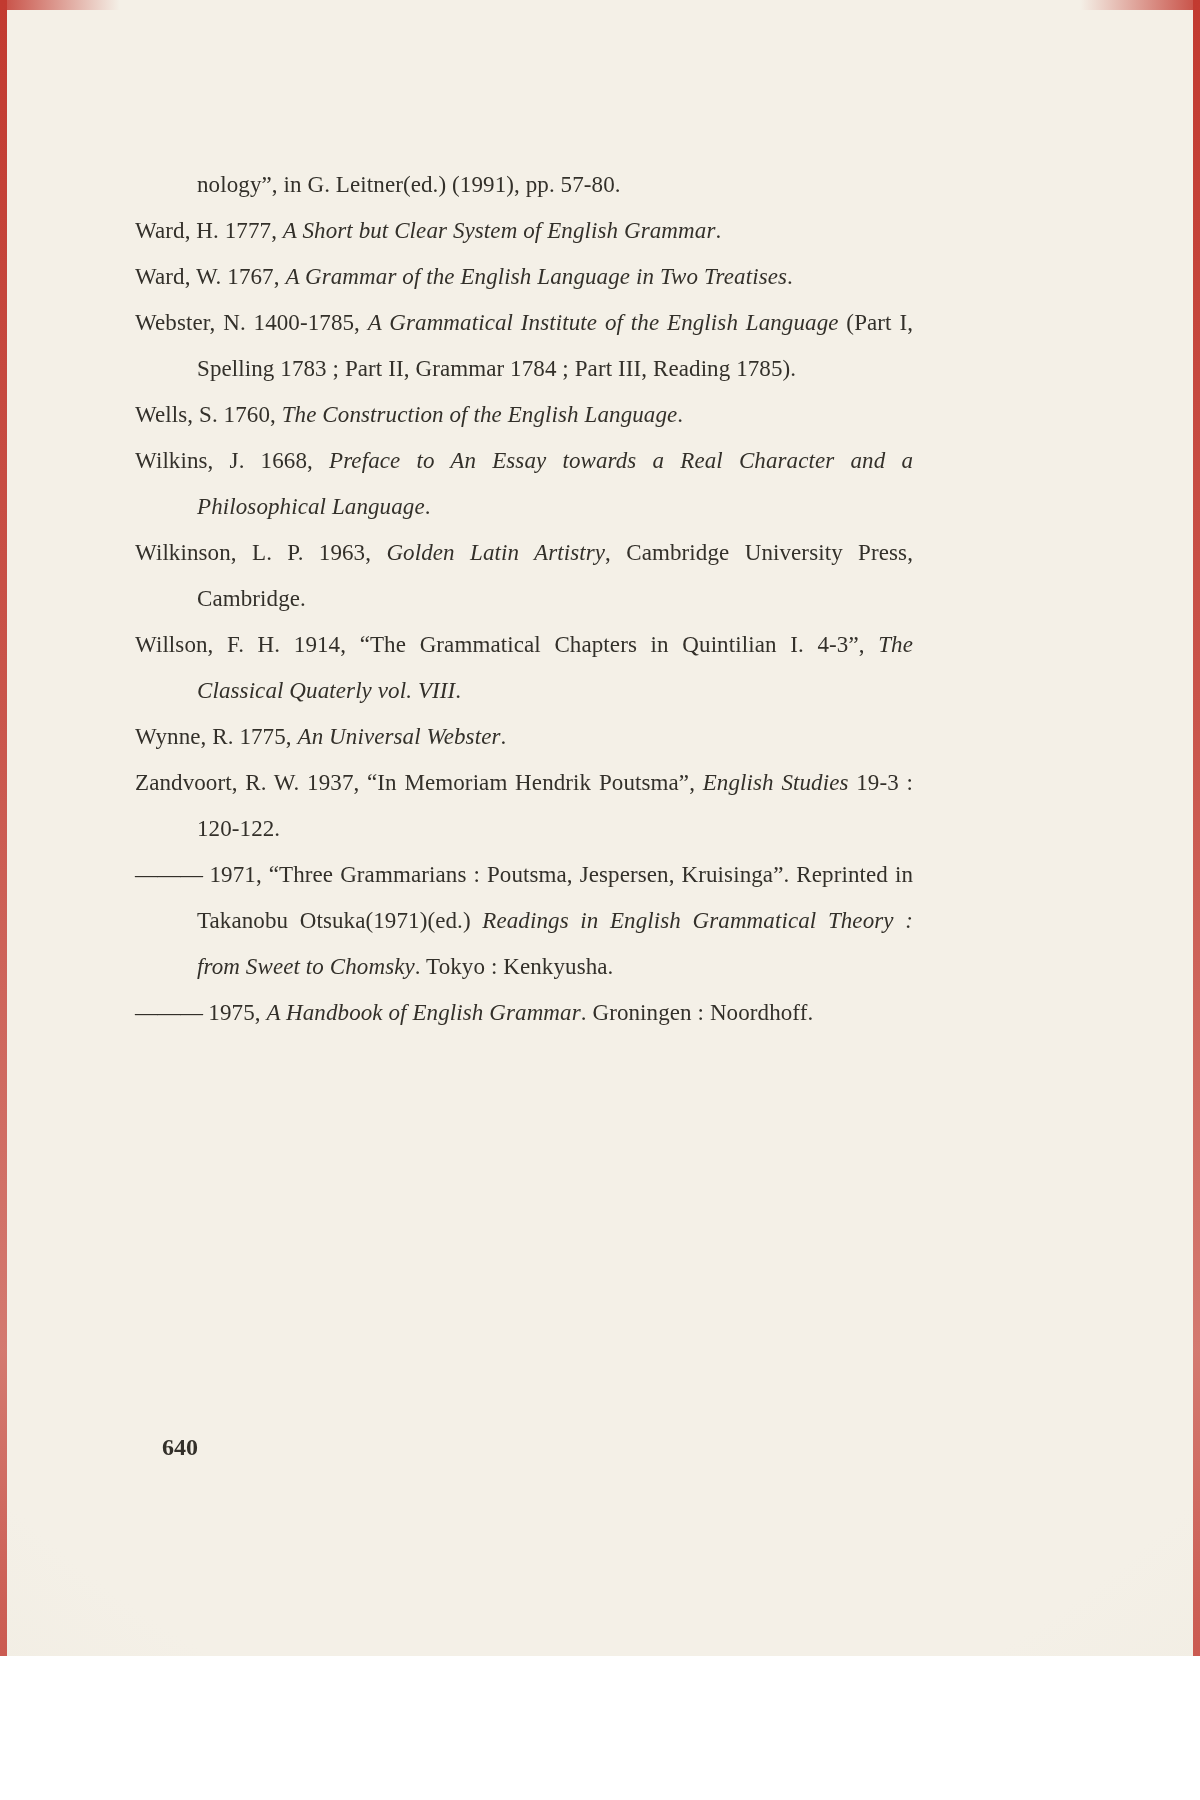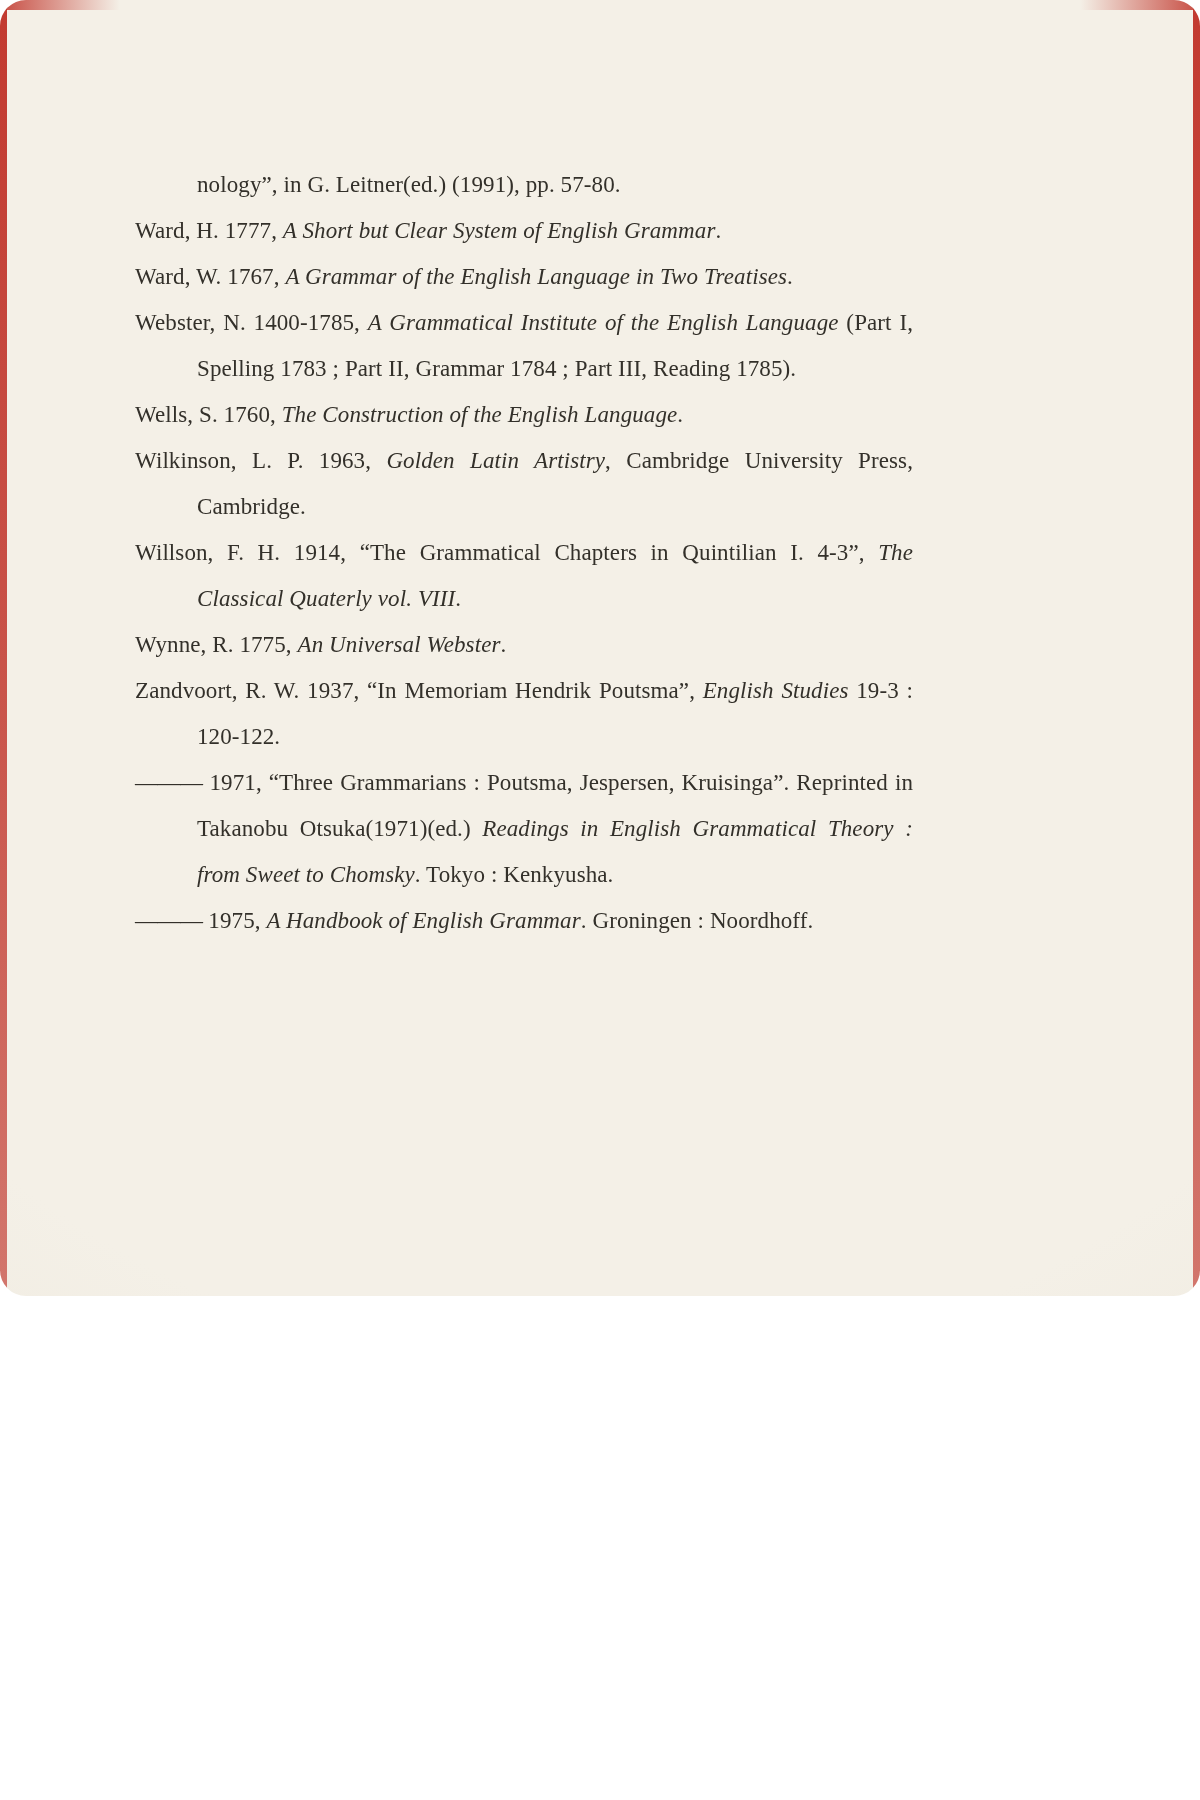--- a/index.html
+++ b/index.html
@@ -11,25 +11,24 @@
   * { margin: 0; padding: 0; box-sizing: border-box; }
   html, body {
     width: 1200px;
     height: 1800px;
     font-family: "Liberation Serif", "DejaVu Serif", serif;
     color: var(--ink);
   }
   .page {
     position: relative;
     width: 1200px;
-    height: 1296px;
+    height: 1656px;
     background:
       radial-gradient(ellipse 140% 120% at 50% 40%, var(--paper) 55%, var(--paper-edge) 100%);
     overflow: hidden;
-    border-radius: 26px;
   }
   .scan-edge {
     position: absolute;
     top: 0;
     width: 7px;
     height: 1800px;
     background: linear-gradient(180deg,
       var(--edge-red) 0%,
       rgba(194,58,48,0.85) 40%,
       rgba(194,58,48,0.65) 75%,
@@ -82,20 +81,21 @@
   <div class="scan-edge right"></div>
   <div class="scan-corner left"></div>
   <div class="scan-corner right"></div>
 
   <div class="bibliography">
       <p class="entry continuation"><span class="seg-r">nology”, in G. Leitner(ed.) (1991), pp. 57-80.</span></p>
       <p class="entry"><span class="seg-r">Ward, H. 1777, </span><span class="seg-i">A Short but Clear System of English Grammar</span><span class="seg-r">.</span></p>
       <p class="entry"><span class="seg-r">Ward, W. 1767, </span><span class="seg-i">A Grammar of the English Language in Two Treatises</span><span class="seg-r">.</span></p>
       <p class="entry"><span class="seg-r">Webster, N. 1400-1785, </span><span class="seg-i">A Grammatical Institute of the English Language</span><span class="seg-r"> (Part I, Spelling 1783 ; Part II, Grammar 1784 ; Part III, Reading 1785).</span></p>
       <p class="entry"><span class="seg-r">Wells, S. 1760, </span><span class="seg-i">The Construction of the English Language</span><span class="seg-r">.</span></p>
+      <p class="entry"><span class="seg-r">Wilkins, J. 1668, </span><span class="seg-i">Preface to An Essay towards a Real Character and a Philosophical Language</span><span class="seg-r">.</span></p>
       <p class="entry"><span class="seg-r">Wilkinson, L. P. 1963, </span><span class="seg-i">Golden Latin Artistry</span><span class="seg-r">, Cambridge University Press, Cambridge.</span></p>
       <p class="entry"><span class="seg-r">Willson, F. H. 1914, “The Grammatical Chapters in Quintilian I. 4-3”, </span><span class="seg-i">The Classical Quaterly vol. VIII</span><span class="seg-r">.</span></p>
       <p class="entry"><span class="seg-r">Wynne, R. 1775, </span><span class="seg-i">An Universal Webster</span><span class="seg-r">.</span></p>
       <p class="entry"><span class="seg-r">Zandvoort, R. W. 1937, “In Memoriam Hendrik Poutsma”, </span><span class="seg-i">English Studies</span><span class="seg-r"> 19-3 : 120-122.</span></p>
       <p class="entry"><span class="seg-d">———</span><span class="seg-r"> 1971, “Three Grammarians : Poutsma, Jespersen, Kruisinga”. Reprinted in Takanobu Otsuka(1971)(ed.) </span><span class="seg-i">Readings in English Grammatical Theory : from Sweet to Chomsky</span><span class="seg-r">. Tokyo : Kenkyusha.</span></p>
       <p class="entry"><span class="seg-d">———</span><span class="seg-r"> 1975, </span><span class="seg-i">A Handbook of English Grammar</span><span class="seg-r">. Groningen : Noordhoff.</span></p>
     </div>
 
   <div class="page-number">640</div>
 </div>

